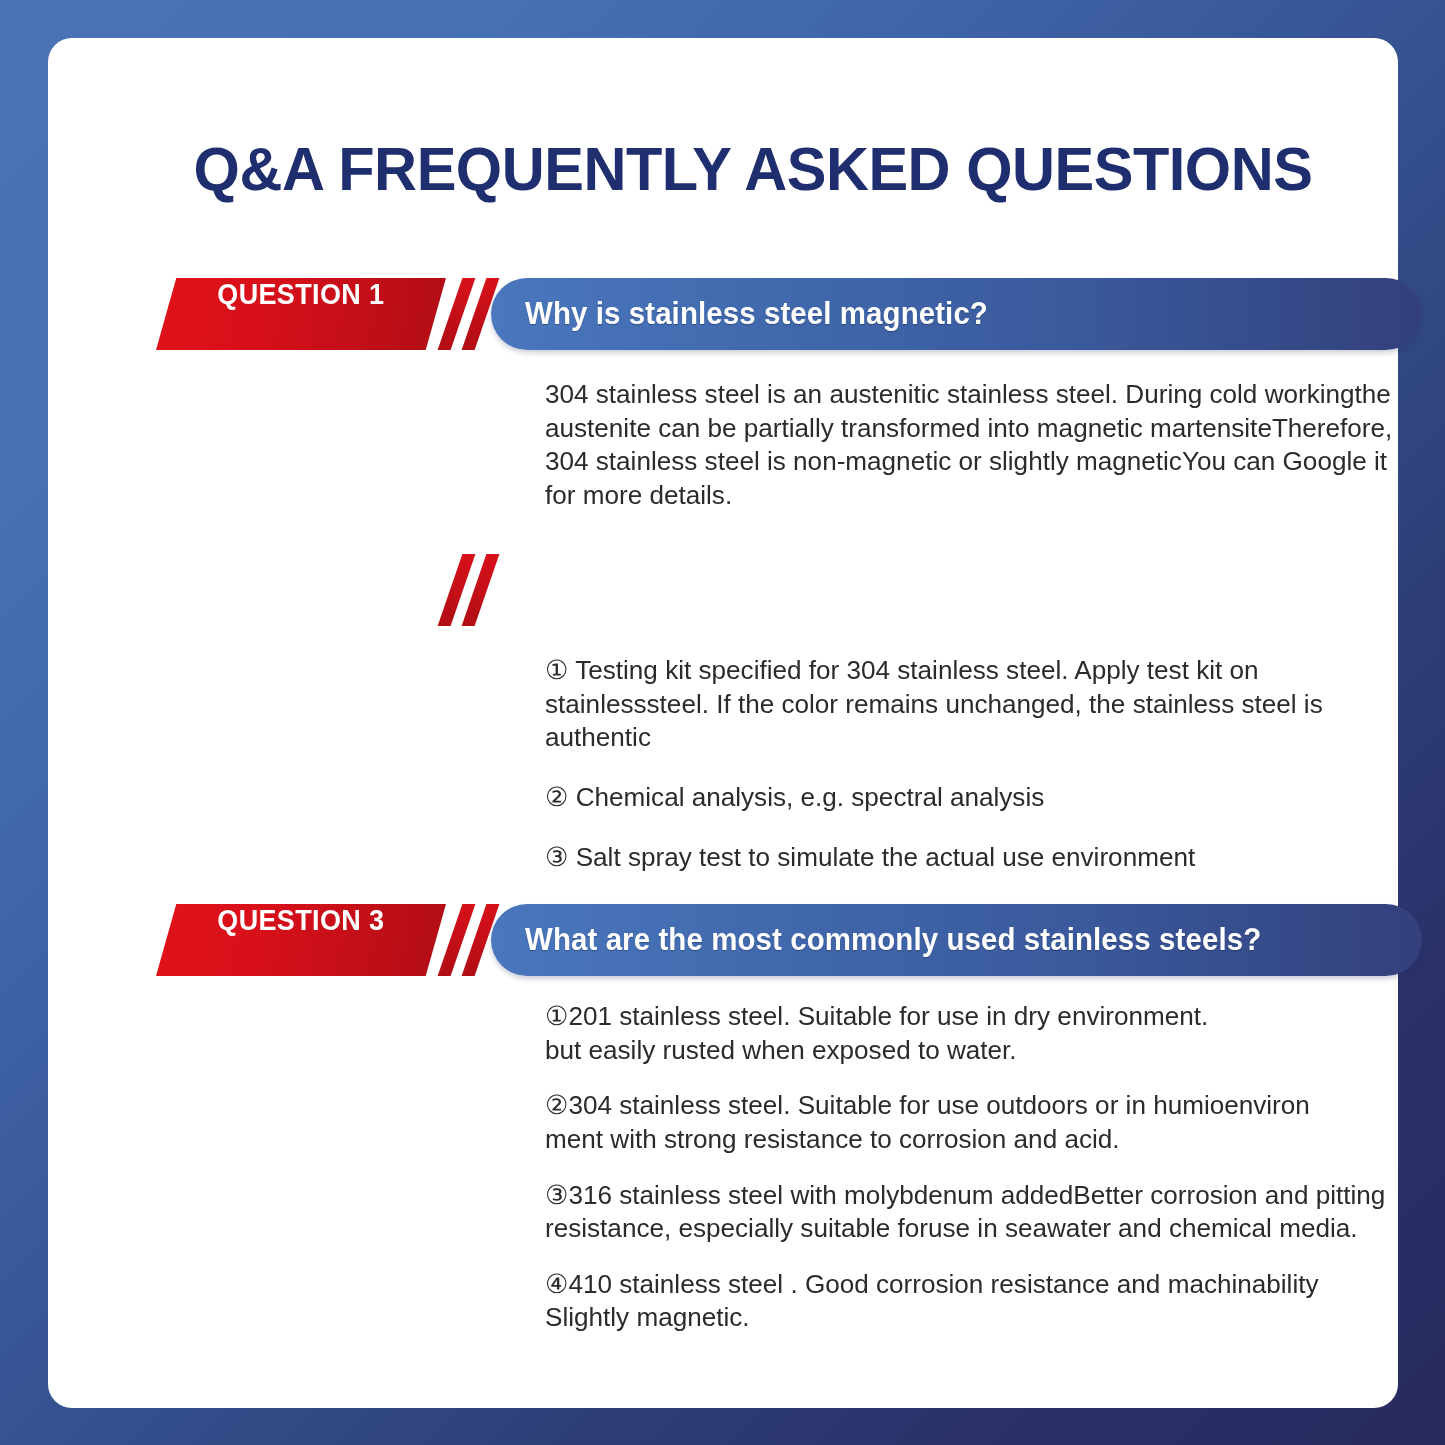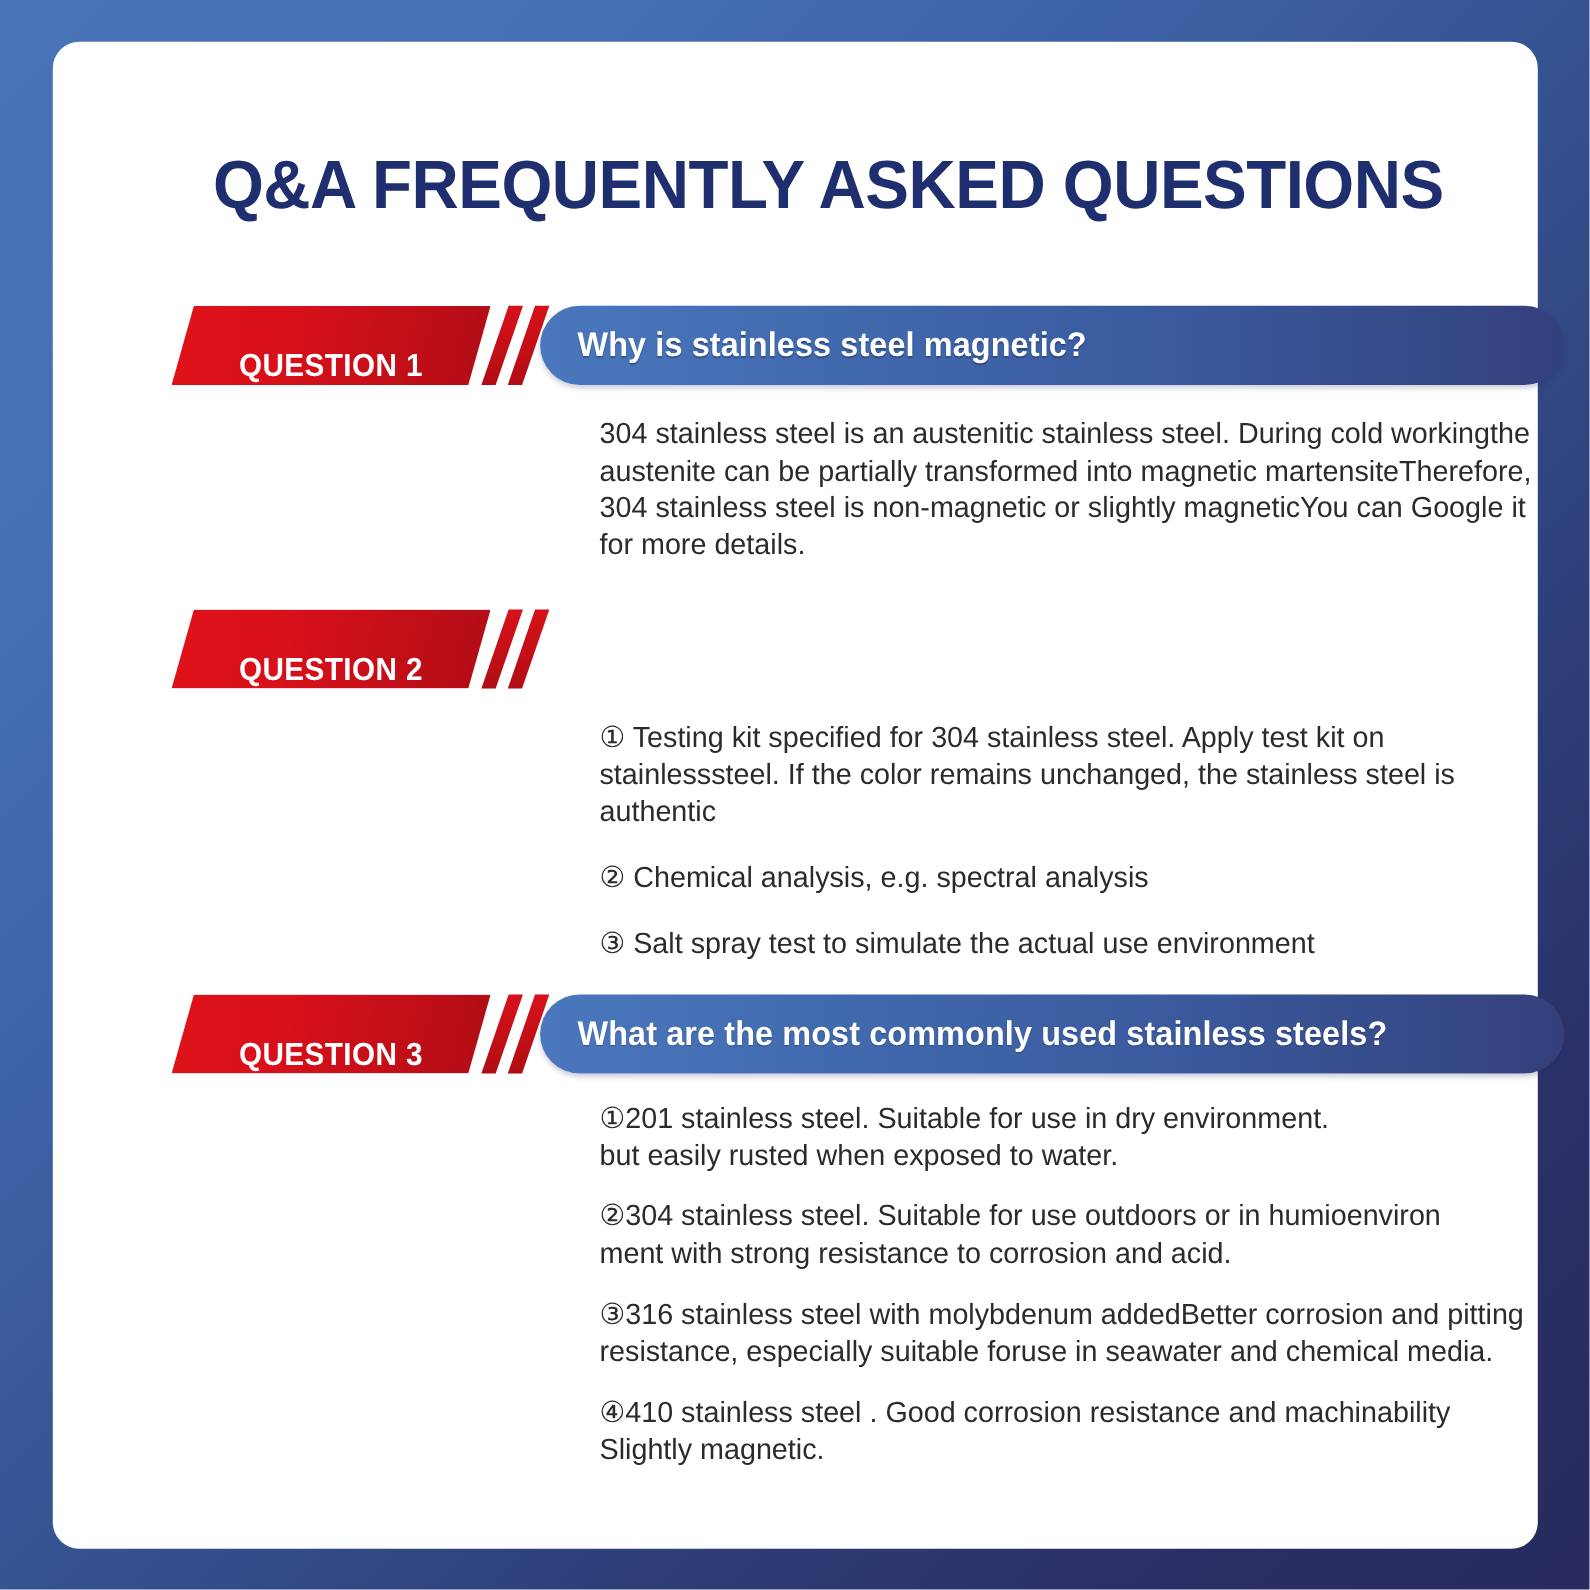--- a/index.html
+++ b/index.html
@@ -53,21 +53,21 @@
     height:72px;
   }
 
   
   .q-tag {
     position:absolute;
     left:108px; top:0;
     width:290px; height:72px;
     background:linear-gradient(100deg,#e01219 0%, #d8101a 35%, #b10d16 100%);
     clip-path: polygon(7% 0, 100% 0, 93% 100%, 0% 100%);
-    display:flex; align-items:flex-end; justify-content:center;
+    display:flex; align-items:flex-start; justify-content:center;
   }
   .q-tag-label {
     color:#ffffff;
     font-size:29px;
     font-weight:bold;
     letter-spacing:0.4px;
     transform:scaleX(0.93);
     white-space:nowrap;
   }
 
@@ -146,23 +146,20 @@
         <span class="q-pill-text">Why is stainless steel magnetic?</span>
       </div>
     </div>
     <div class="qa-body" style="top:340px;">
       <p class="ans-p">304 stainless steel is an austenitic stainless steel. During cold workingthe austenite can be partially transformed into magnetic martensiteTherefore, 304 stainless steel is non-magnetic or slightly magneticYou can Google it for more details.</p>
     </div>
   </div>
 
   <div class="qa-block">
     <div class="qa-header" style="position:absolute; left:0; top:516px; width:100%;">
-      <div class="q-tag">
-        <span class="q-tag-label">QUESTION 2</span>
-      </div>
       <div class="slashes">
         <i class="s1"></i>
           <i class="s2"></i>
       </div>
     </div>
     <div class="qa-body" style="top:616px;">
       <p class="ans-p">① Testing kit specified for 304 stainless steel. Apply test kit on stainlesssteel. If the color remains unchanged, the stainless steel is authentic</p>
       <p class="ans-p">② Chemical analysis, e.g. spectral analysis</p>
       <p class="ans-p">③ Salt spray test to simulate the actual use environment</p>
     </div>

